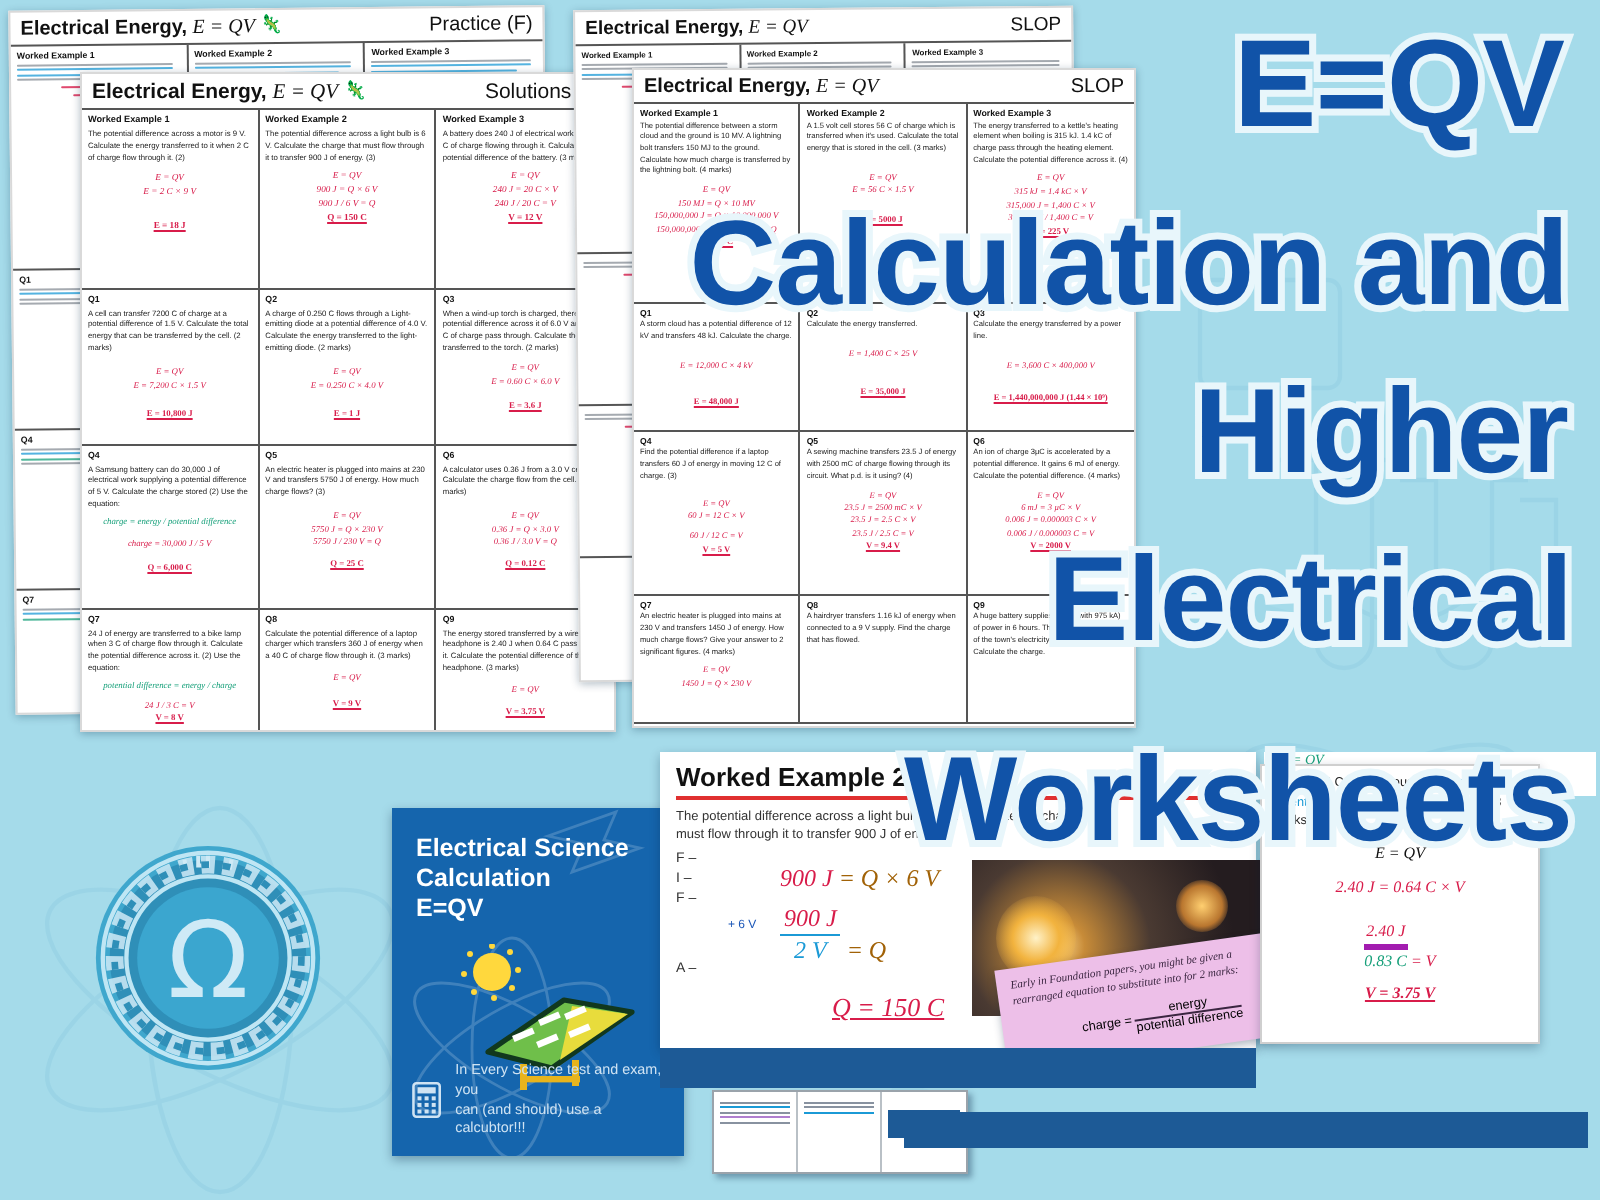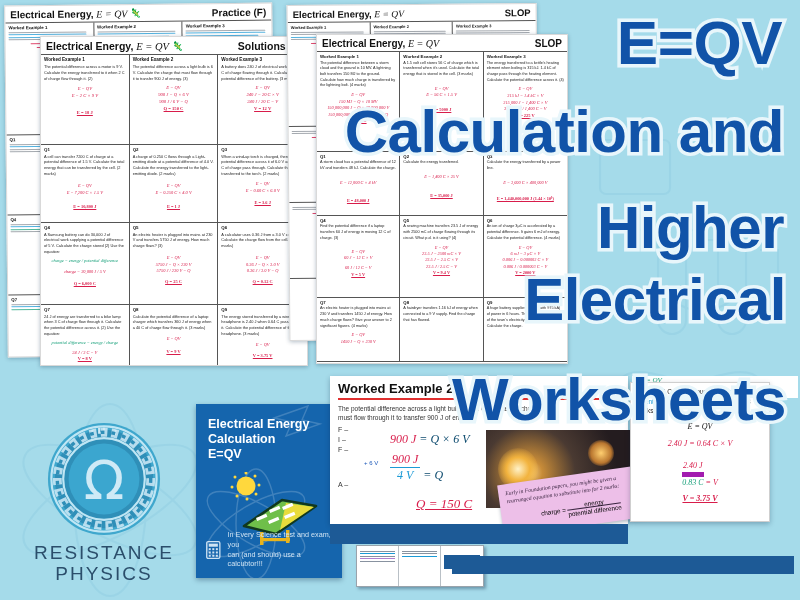--- a/index.html
+++ b/index.html
@@ -19,21 +19,21 @@
     box-shadow:0 1px 4px rgba(0,40,70,.30);
     border:1px solid #d9d9d9;
     overflow:hidden;
   }
   .sheet-head{
     display:flex;align-items:baseline;justify-content:space-between;
     padding:3px 5px 2px 5px;
   }
   .sh-title{font-weight:bold;color:#111;white-space:nowrap;}
   .sh-title .eq{font-family:"Liberation Serif",serif;font-style:italic;font-weight:normal;color:#111;}
-  .sh-badge{font-weight:bold;color:#111;white-space:nowrap;text-align:right;}
+  .sh-badge{font-weight:normal;color:#111;white-space:nowrap;text-align:right;}
   .croc{display:inline-block;color:#7ac143;font-size:9px;transform:translateY(-1px);}
 
   .grid{display:grid;grid-template-columns:repeat(3,1fr);border-top:1px solid #555;}
   .cell{border-right:1px solid #555;border-bottom:1px solid #555;padding:2px 3px;overflow:hidden;}
   .cell:nth-child(3n){border-right:none;}
   .cell b{display:block;color:#111;}
   .cell p{color:#222;}
   .work{color:#d81c4a;text-align:center;font-family:"Liberation Serif",serif;font-style:italic;}
   .ans{color:#d81c4a;text-align:center;text-decoration:underline;font-weight:bold;font-family:"Liberation Serif",serif;}
 
@@ -49,21 +49,21 @@
   
   .bigtitle{
     position:absolute;color:#1153a8;font-weight:bold;
     letter-spacing:-.5px;line-height:.92;
     -webkit-text-stroke:7px #e8f6fb;paint-order:stroke fill;
     text-shadow:0 0 0 #e8f6fb;
     white-space:nowrap;
   }
   .t-eqv   {right:18px; top:14px;  font-size:62px;}
   .t-found {right:16px; top:104px; font-size:60px;}
-  .t-high  {right:16px; top:200px; font-size:60px;text-align:center;}
+  .t-high  {right:16px; top:188px; font-size:60px;text-align:center;}
   .t-calc  {right:14px; top:272px; font-size:60px;}
   .t-work  {right:14px; top:372px; font-size:60px;}
 
   
   .logo-wrap{position:absolute;left:16px;top:420px;width:176px;text-align:center;}
   .logo-ring{width:118px;height:118px;margin:0 auto;}
   .logo-text{margin-top:4px;color:#2b4e6b;font-size:19px;letter-spacing:2px;line-height:1.12;}
 
   
   .promo{
@@ -79,21 +79,21 @@
   .wcard{
     position:absolute;left:330px;top:376px;width:298px;height:148px;
     background:#fff;box-shadow:0 2px 5px rgba(0,30,60,.3);overflow:hidden;
     padding:5px 8px;
   }
   .wcard .wtitle{font-size:13px;font-weight:bold;color:#111;}
   .wrule{height:2px;background:#e03030;margin:2px 0 4px;}
   .wcard .stem{font-size:6.5px;color:#333;line-height:1.45;}
   .fil{font-size:7px;color:#333;margin-top:3px;}
   .mathbox{position:absolute;left:60px;top:56px;font-family:"Liberation Serif",serif;font-style:italic;font-size:12px;}
-  .mathbox .j{color:#d81c4a;} .mathbox .q{color:#0c4a6e;margin-top:20px;} .mathbox .v{color:#1b9ad6;}
+  .mathbox .j{color:#d81c4a;} .mathbox .q{color:#a16207;margin-top:20px;} .mathbox .v{color:#1b9ad6;}
   .frac{display:inline-block;text-align:center;}
   .frac .num{border-bottom:1.4px solid #1b9ad6;padding:0 2px;}
   .tick{position:absolute;width:10px;height:10px;background:#47c35a;border-radius:2px;color:#fff;font-size:8px;line-height:10px;text-align:center;}
 
   
   .minisheet{
     position:absolute;left:630px;top:382px;width:140px;height:140px;
     background:#fff;border:1px solid #cfcfcf;box-shadow:0 2px 5px rgba(0,30,60,.28);
     padding:4px 5px;overflow:hidden;font-size:6.4px;color:#222;line-height:1.5;
   }
@@ -577,21 +577,21 @@
 <div class="promo">
   <svg style="position:absolute;inset:0;opacity:.18" viewBox="0 0 146 174">
     <g fill="none" stroke="#ffffff" stroke-width="1.4">
       <ellipse cx="60" cy="120" rx="55" ry="20" transform="rotate(-30 60 120)"></ellipse>
       <ellipse cx="60" cy="120" rx="55" ry="20" transform="rotate(30 60 120)"></ellipse>
       <ellipse cx="60" cy="120" rx="55" ry="20" transform="rotate(90 60 120)"></ellipse>
       <path d="M78 14 l34 -12 l-6 14 l18 4 l-34 12 l6 -14 z"></path>
     </g>
   </svg>
   <h3>
-    <span>Electrical Energy</span><br>
+    <span>Electrical Science</span><br>
     <span>Calculation</span><br>
     <span>E=QV</span>
   </h3>
   <div class="panelart">
     <svg width="96" height="74" viewBox="0 0 96 74">
       <g>
         <circle cx="22" cy="14" r="9.5" fill="#ffd83d"></circle>
         <g fill="#ffd83d">
           <circle cx="22" cy="1" r="1.5"></circle>
             <circle cx="31" cy="4" r="1.5"></circle>
@@ -654,21 +654,21 @@
 
   <div style="position:absolute;left:34px;top:84px;font-size:6px;color:#1b57b8;">+ 6 V</div>
   <div style="position:absolute;left:262px;top:84px;font-size:6px;color:#1b57b8;">+ 6 V</div>
 
   <div class="mathbox">
     <div><span class="j">900 J</span>
          <span class="q">= Q × 6 V</span></div>
     <div style="margin-top:5px;">
       <span class="frac">
         <span class="num j" style="display:block">900 J</span>
-        <span class="v" style="display:block">4 V</span>
+        <span class="v" style="display:block">2 V</span>
       </span>
       <span class="q">= Q</span>
     </div>
   </div>
   <div style="position:absolute;left:86px;top:120px;font-family:'Liberation Serif',serif;font-style:italic;
               font-size:13px;color:#d81c4a;text-decoration:underline;">Q = 150 C</div>
 
   <div class="tick" style="left:252px;top:54px;">✓</div>
   <div class="tick" style="left:252px;top:72px;">✓</div>
   <div class="tick" style="left:252px;top:120px;">✓</div>
@@ -700,21 +700,21 @@
 <div class="minisheet">
   <div>
     <span>when 0.64 C pass through it.</span>
     <span style="color:#1b9ad6">Calculate the potential difference of</span>
     <span>the headphone. (3 marks)</span>
   </div>
   <div class="mm" style="color:#111">E = QV</div>
   <div class="mm">2.40 J = 0.64 C × V</div>
   <div class="mm" style="margin-top:10px">
     <span style="display:inline-block;text-align:center">
-      <span style="display:block;border-bottom:5px solid #a21caf">2.40 J</span>
+      <span style="display:block;border-bottom:3px solid #a21caf">2.40 J</span>
       <span style="display:block;color:#17a07a">0.83 C</span>
     </span>
     <span>= V</span>
   </div>
   <div class="mm" style="text-decoration:underline;font-weight:bold;margin-top:4px">V = 3.75 V</div>
 </div>
 
 <div class="bar bar-a"></div>
 <div class="thumb">
   <div class="tl">
@@ -747,23 +747,19 @@
       <g stroke="#cfeaf6" stroke-width="2" fill="none">
         <path d="M60 8 v5 h-5 v-5 M48 10 l1 5 M72 10 l-1 5"></path>
       </g>
 
       <circle cx="60" cy="60" r="47.5" fill="none" stroke="#cfeaf6" stroke-width="9" stroke-dasharray="7 4" opacity=".85"></circle>
       <circle cx="60" cy="60" r="47.5" fill="none" stroke="#2f8fb8" stroke-width="3.4" stroke-dasharray="4 7"></circle>
       <circle cx="60" cy="60" r="36" fill="#3ba6cf"></circle>
       <text x="60" y="80" text-anchor="middle" font-size="54" font-family="DejaVu Sans, sans-serif" fill="#cfeaf6">Ω</text>
     </svg>
   </div>
-  <div class="logo-text">
-    <div>RESISTANCE</div>
-    <div>PHYSICS</div>
-  </div>
 </div>
 
 <div class="bigtitle t-eqv">E=QV</div>
 <div class="bigtitle t-found">Calculation and</div>
 <div class="bigtitle t-high">Higher</div>
 <div class="bigtitle t-calc">Electrical</div>
 <div class="bigtitle t-work">Worksheets</div>
 
 </body></html>

